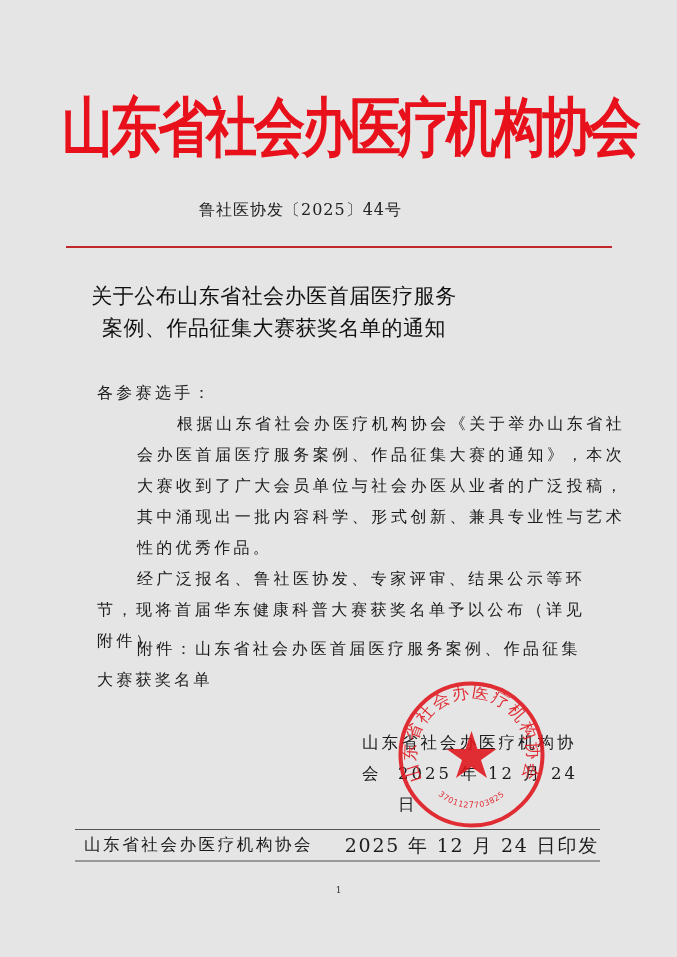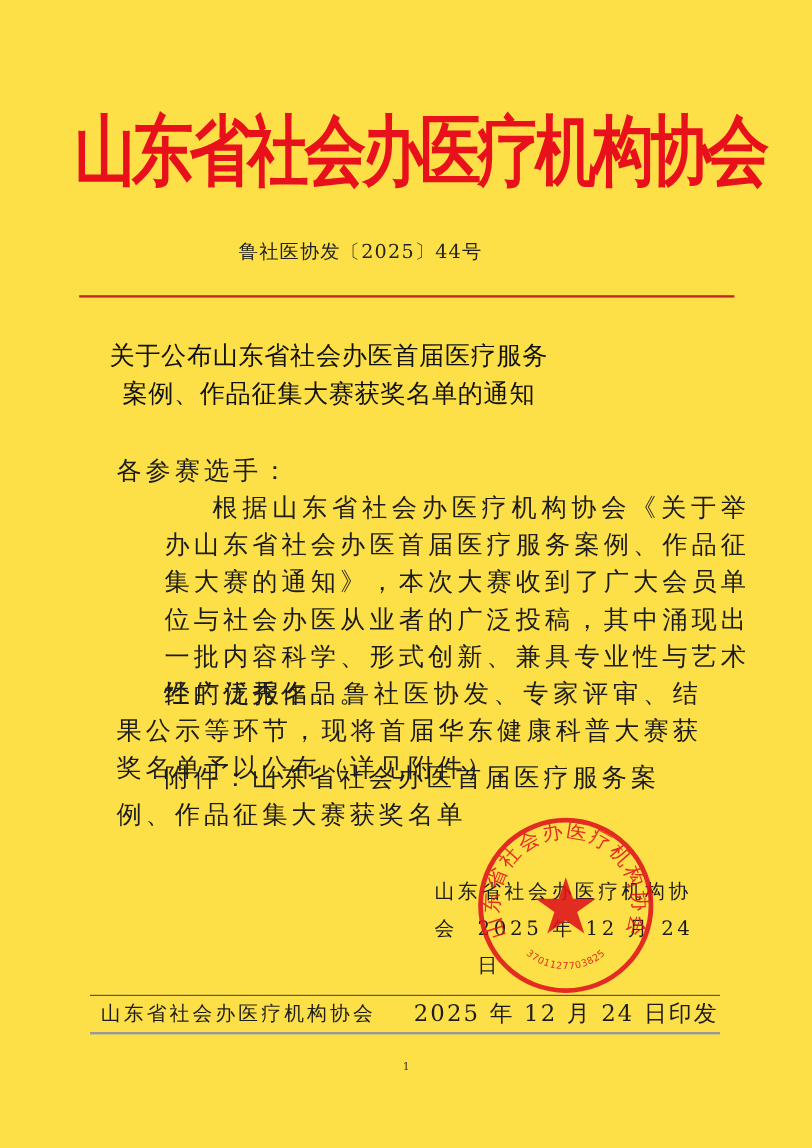--- a/index.html
+++ b/index.html
@@ -12,21 +12,21 @@
       height: 957px;
       position: relative;
       overflow: hidden;
       font-family: "DejaVu Serif", "Liberation Serif", serif;
       color: #1a1a1a;
     }
     .page {
       position: absolute;
       left: 0; top: 0;
       width: 677px; height: 957px;
-      background: #fde047;
+      background: #e5e5e5;
     }
     .masthead {
       position: absolute;
       left: 62px;
       top: 86px;
       width: 560px;
       height: 80px;
       text-align: center;
       color: #e8101a;
       font-family: "DejaVu Serif", "Liberation Serif", serif;
@@ -68,21 +68,21 @@
       font-weight: 500;
       line-height: 32px;
       color: #111;
       letter-spacing: 0.5px;
     }
     .title div { white-space: nowrap; }
     .body-text {
       position: absolute;
       left: 97px;
       width: 488px;
-      font-size: 21px;
+      font-size: 16px;
       line-height: 31px;
       letter-spacing: 3.3px;
       color: #1c1c1c;
     }
     .salutation { top: 377px; }
     .para1 { top: 408px; text-indent: 40px; text-align: justify; margin-left: 40px; }
     .para2 { top: 563px; text-indent: 40px; text-align: justify; }
     .attachment { top: 633px; text-indent: 40px; }
     .signature {
       position: absolute;

